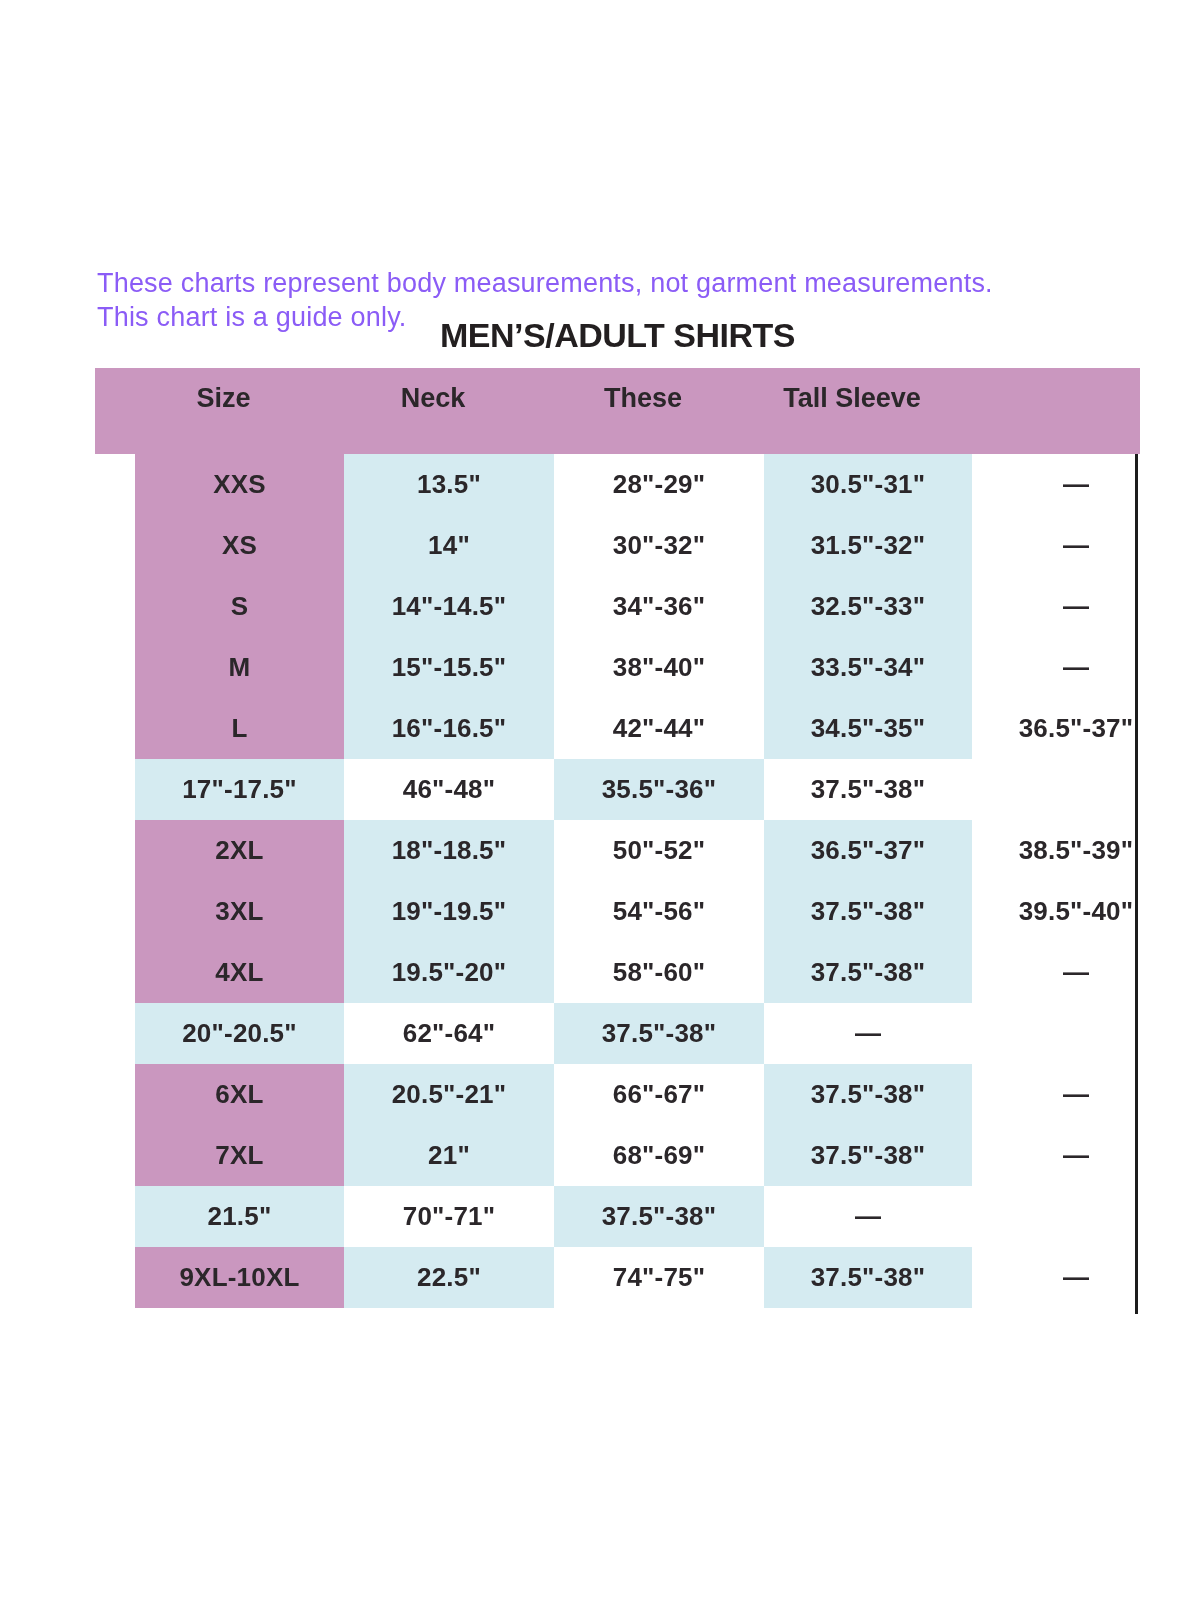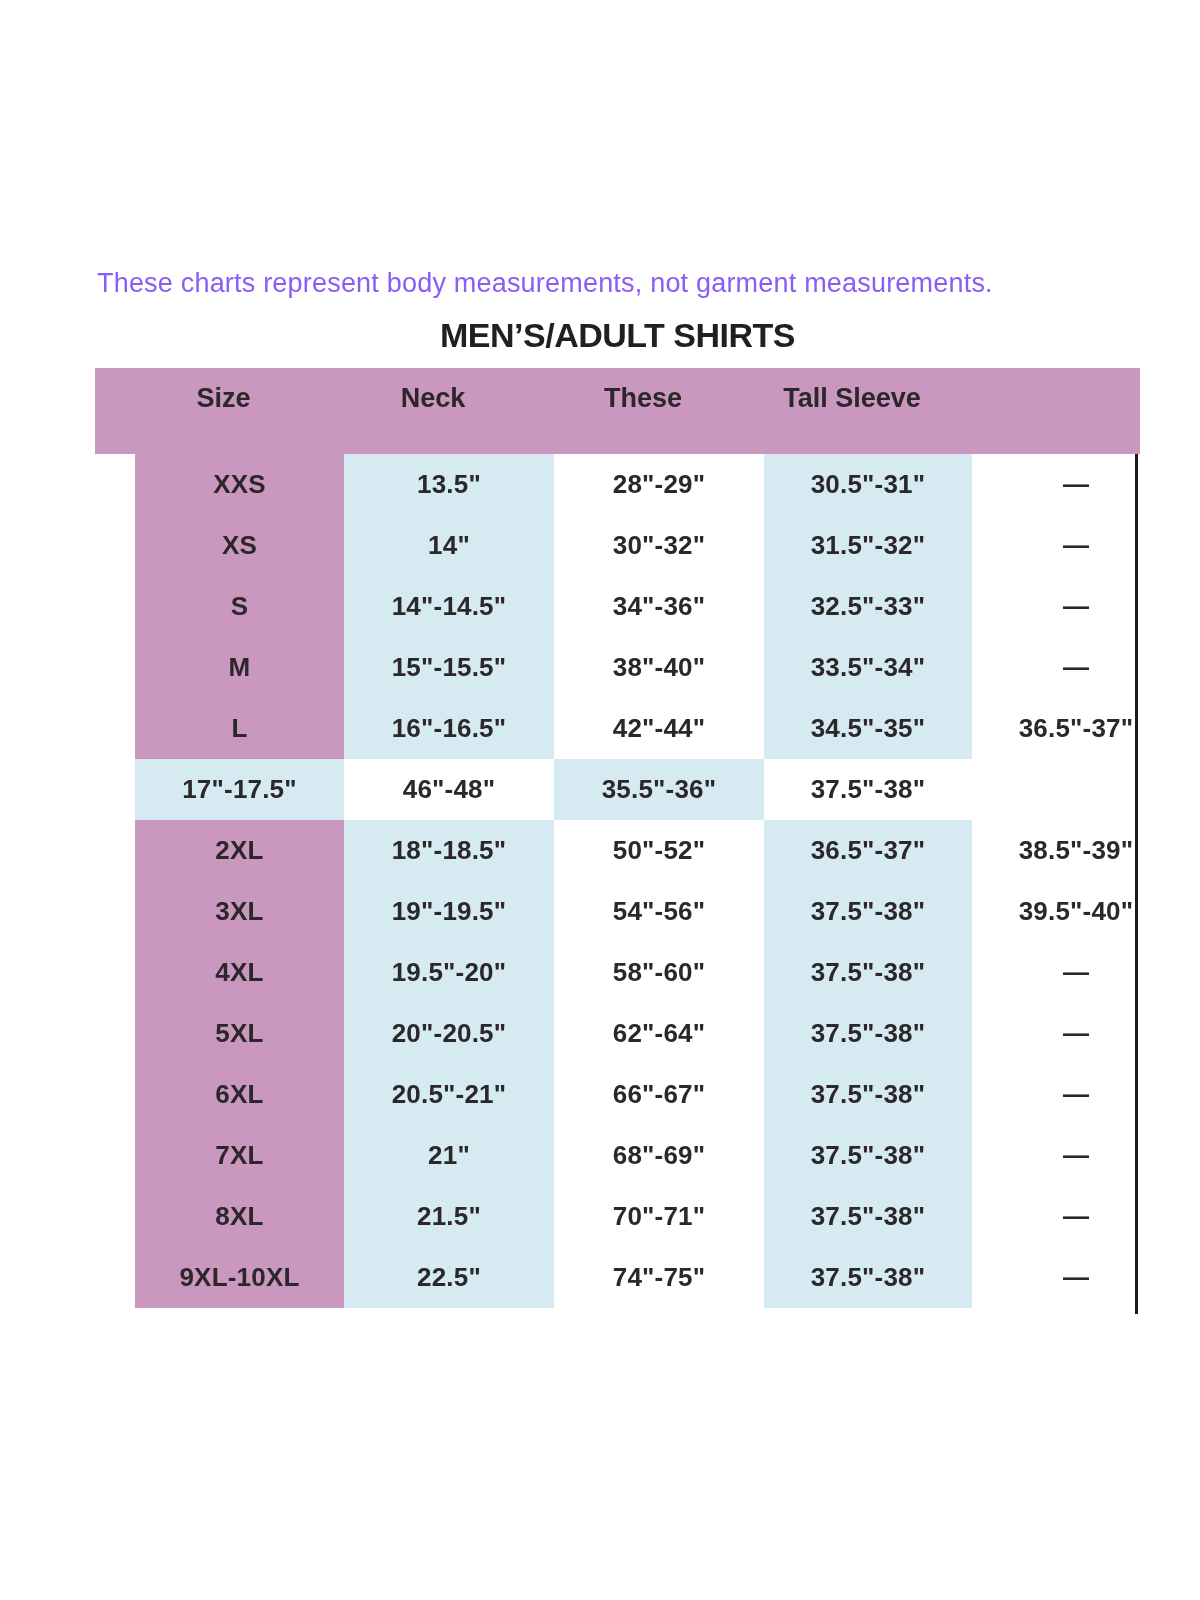--- a/index.html
+++ b/index.html
@@ -97,20 +97,21 @@
     width: 3px;
     height: 860px;
     background: #1c1c1c;
   }
 </style>
 </head>
 <body style="--pink: #ca97bf; --blue: #d5ebf1;">
 
 <div class="disclaimer">
   <div>These charts represent body measurements, not garment measurements.</div>
+  <div>This chart is a guide only.</div>
 </div>
 
 <h1 class="chart-title">MEN’S/ADULT SHIRTS</h1>
 
 <div class="size-chart">
   <div class="thead">
     <div class="hcell">Size</div>
     <div class="hcell">Neck</div>
     <div class="hcell">These</div>
     <div class="hcell">Tall Sleeve</div>
@@ -172,42 +173,40 @@
         <div class="cell col-tall_sleeve">39.5"-40"</div>
       </div>
       <div class="trow">
         <div class="cell col-size">4XL</div>
         <div class="cell col-neck">19.5"-20"</div>
         <div class="cell col-chest">58"-60"</div>
         <div class="cell col-sleeve">37.5"-38"</div>
         <div class="cell col-tall_sleeve">—</div>
       </div>
       <div class="trow">
-        <div class="cell col-size">5XL</div>
         <div class="cell col-neck">20"-20.5"</div>
         <div class="cell col-chest">62"-64"</div>
         <div class="cell col-sleeve">37.5"-38"</div>
         <div class="cell col-tall_sleeve">—</div>
       </div>
       <div class="trow">
         <div class="cell col-size">6XL</div>
         <div class="cell col-neck">20.5"-21"</div>
         <div class="cell col-chest">66"-67"</div>
         <div class="cell col-sleeve">37.5"-38"</div>
         <div class="cell col-tall_sleeve">—</div>
       </div>
       <div class="trow">
         <div class="cell col-size">7XL</div>
         <div class="cell col-neck">21"</div>
         <div class="cell col-chest">68"-69"</div>
         <div class="cell col-sleeve">37.5"-38"</div>
         <div class="cell col-tall_sleeve">—</div>
       </div>
       <div class="trow">
-        <div class="cell col-size">8XL</div>
         <div class="cell col-neck">21.5"</div>
         <div class="cell col-chest">70"-71"</div>
         <div class="cell col-sleeve">37.5"-38"</div>
         <div class="cell col-tall_sleeve">—</div>
       </div>
       <div class="trow">
         <div class="cell col-size">9XL-10XL</div>
         <div class="cell col-neck">22.5"</div>
         <div class="cell col-chest">74"-75"</div>
         <div class="cell col-sleeve">37.5"-38"</div>

